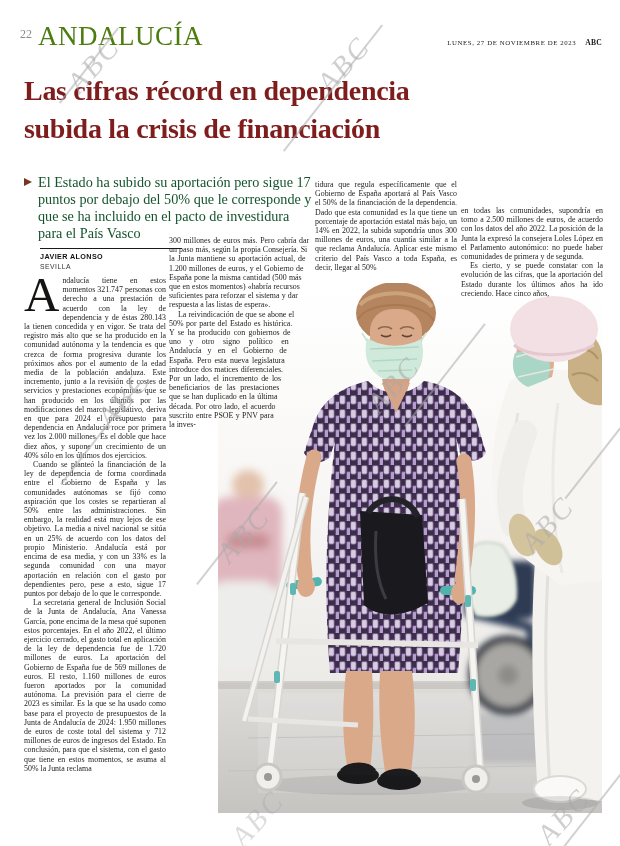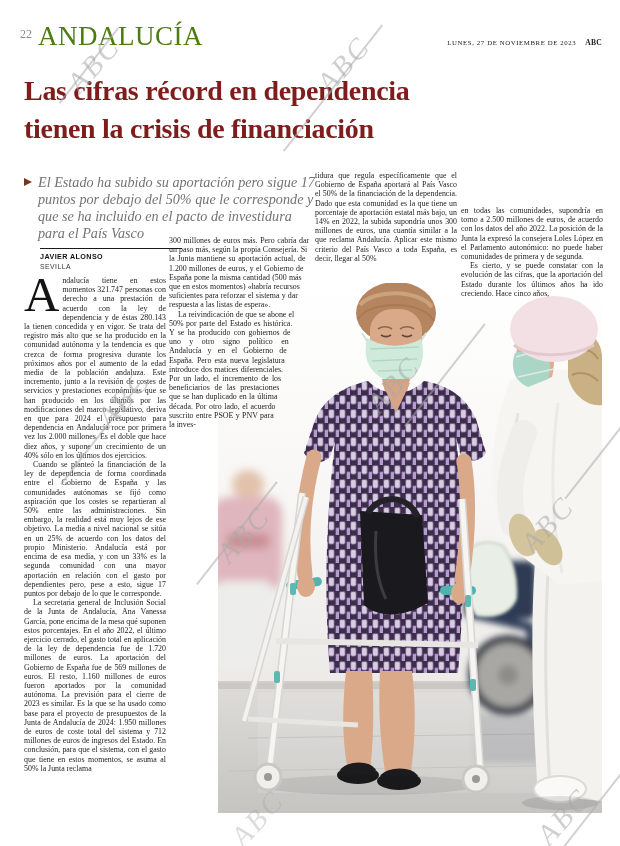--- a/index.html
+++ b/index.html
@@ -11,40 +11,40 @@
   .section-title{position:absolute;left:38px;top:21px;font-size:27px;color:#4d7c0f;
                  letter-spacing:.5px;z-index:4;}
   .dateline{position:absolute;right:18px;top:38px;font-size:6.8px;letter-spacing:.6px;
             color:#222;z-index:4;white-space:nowrap;}
   .dateline .brand{font-weight:bold;font-size:7.6px;margin-left:9px;letter-spacing:.2px;}
 
   
   .headline{position:absolute;left:24px;top:72px;width:582px;font-size:28px;font-weight:bold;
             line-height:38px;color:#7f1d1d;letter-spacing:-.3px;z-index:4;}
   .standfirst{position:absolute;left:24px;top:174px;width:292px;font-size:14.2px;
-              line-height:16.9px;color:#737373;padding-left:14px;box-sizing:border-box;z-index:4;font-style:italic;}
+              line-height:16.9px;color:#14532d;padding-left:14px;box-sizing:border-box;z-index:4;}
   .sf-arrow{position:absolute;left:0;top:4px;width:0;height:0;border-left:8px solid #76351f;
             border-top:4.5px solid transparent;border-bottom:4.5px solid transparent;}
 
   
   .byline{position:absolute;left:40px;top:248px;width:142px;border-top:1.4px solid #1a1a1a;
           padding-top:3px;z-index:4;}
   .author{font-family:"Liberation Sans",sans-serif;font-size:7.2px;font-weight:bold;
           letter-spacing:.4px;color:#111;}
   .place{font-family:"Liberation Sans",sans-serif;font-size:6.8px;letter-spacing:.5px;
          color:#333;margin-top:2px;}
 
   
   .col{position:absolute;width:142px;font-size:7.9px;line-height:9.2px;text-align:justify;
        color:#1d1c1b;z-index:3;hyphens:auto;-webkit-hyphens:auto;}
   .col p{margin:0;}
   .col p + p{text-indent:9px;}
   #col1{left:24px;top:276px;height:548px;overflow:hidden;}
   #col2{left:169px;top:236px;height:212px;overflow:hidden;}
-  #col3{left:315px;top:171px;}
+  #col3{left:315px;top:180px;}
   #col4{left:461px;top:171px;margin-top:35px;}
   .dropcap{float:left;font-size:49px;line-height:37px;padding-right:3px;color:#151413;}
   .cut{float:right;width:52px;height:110px;margin-top:90px;
        shape-outside:polygon(100% 0,22% 100%,100% 100%);}
 
   
   .photo{position:absolute;left:218px;top:283px;width:384px;height:530px;z-index:1;}
 
   
   .wm{position:absolute;z-index:5;color:#a9a9a9;opacity:.55;font-family:"Liberation Serif",serif;
@@ -59,21 +59,21 @@
 <div class="page">
 
   <div class="pagenum">22</div>
   <div class="section-title">ANDALUCÍA</div>
   <div class="dateline">
     <span>LUNES, 27 DE NOVIEMBRE DE 2023</span><span class="brand">ABC</span>
   </div>
 
   <div class="headline">
     <div>Las cifras récord en dependencia</div>
-    <div>tienen la crisis de financiación</div>
+    <div>subida la crisis de financiación</div>
   </div>
 
   <div class="standfirst">
     <span class="sf-arrow"></span>
     <span>El Estado ha subido su aportación pero sigue 17 puntos por debajo del 50% que le corresponde y que se ha incluido en el pacto de investidura para el País Vasco</span>
   </div>
 
   <div class="byline">
     <div class="author">JAVIER ALONSO</div>
     <div class="place">SEVILLA</div>

